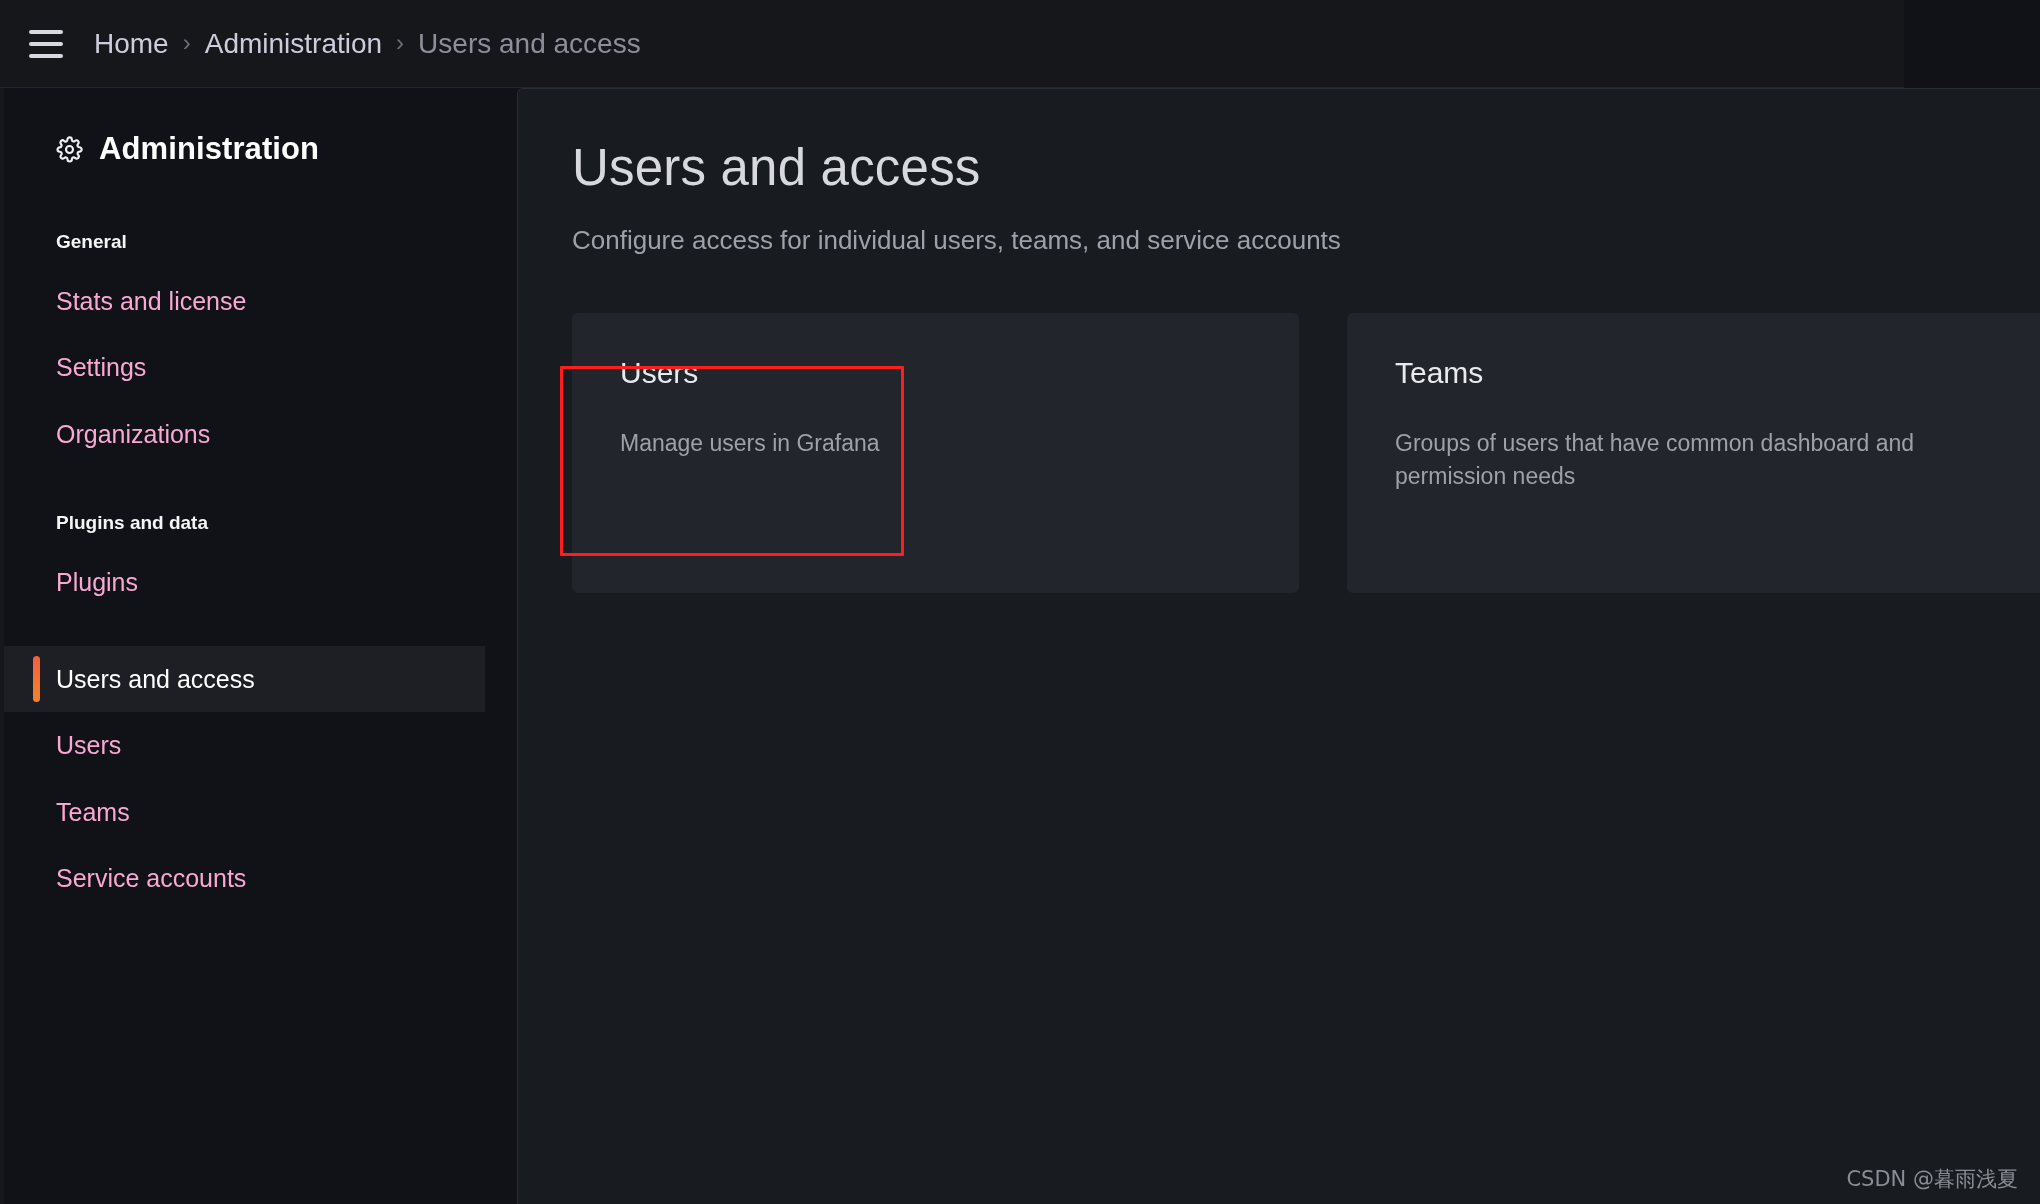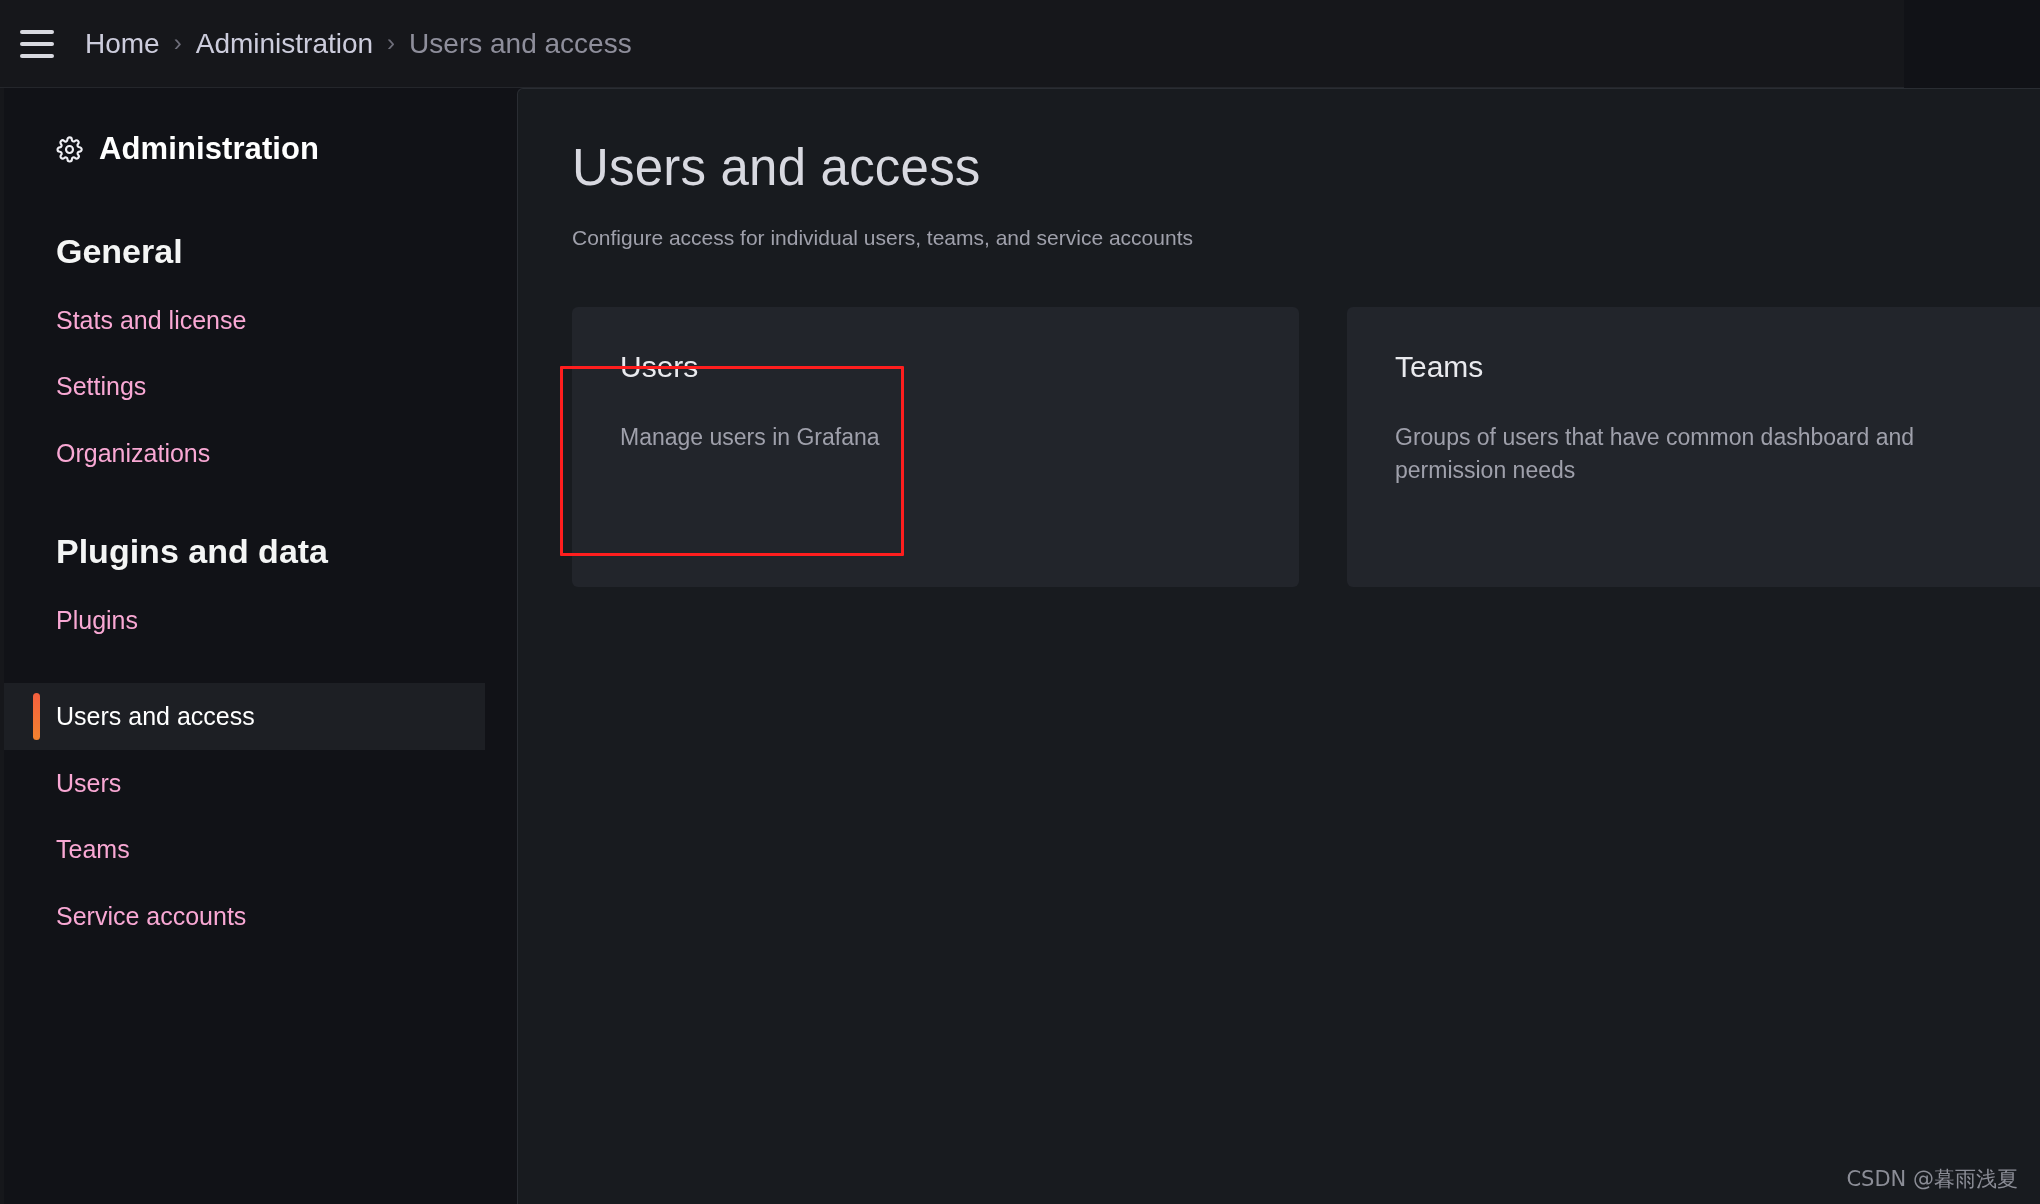--- a/index.html
+++ b/index.html
@@ -21,21 +21,21 @@
   
   .topbar {
     position: absolute;
     top: 0; left: 0;
     width: 1904px;
     height: 88px;
     background: #16171b;
     border-bottom: 1px solid #24262b;
     display: flex;
     align-items: center;
-    padding-left: 13px;
+    padding-left: 22px;
     z-index: 30;
   }
 
   .menu-toggle {
     width: 48px;
     height: 48px;
     display: flex;
     flex-direction: column;
     align-items: center;
     justify-content: center;
@@ -114,21 +114,21 @@
   .sidebar-title-text {
     font-size: 31px;
     font-weight: 700;
     color: #ffffff;
     letter-spacing: 0.1px;
   }
 
   .nav-section { margin-bottom: 30px; }
 
   .nav-header {
-    font-size: 34px;
+    font-size: 19px;
     font-weight: 700;
     color: #f4f5f5;
     padding: 14px 0 14px 56px;
     line-height: 1.25;
   }
 
   .nav-item {
     position: relative;
     display: block;
     font-size: 25px;
@@ -175,21 +175,21 @@
   .page-title {
     font-size: 51px;
     font-weight: 400;
     color: #d8d9e0;
     letter-spacing: 0.2px;
     line-height: 1.15;
     margin-bottom: 26px;
   }
 
   .page-subtitle {
-    font-size: 21px;
+    font-size: 26px;
     color: #9fa0ab;
     line-height: 1.3;
     margin-bottom: 56px;
   }
 
   
   .card-grid {
     display: flex;
     gap: 48px;
     align-items: flex-start;

